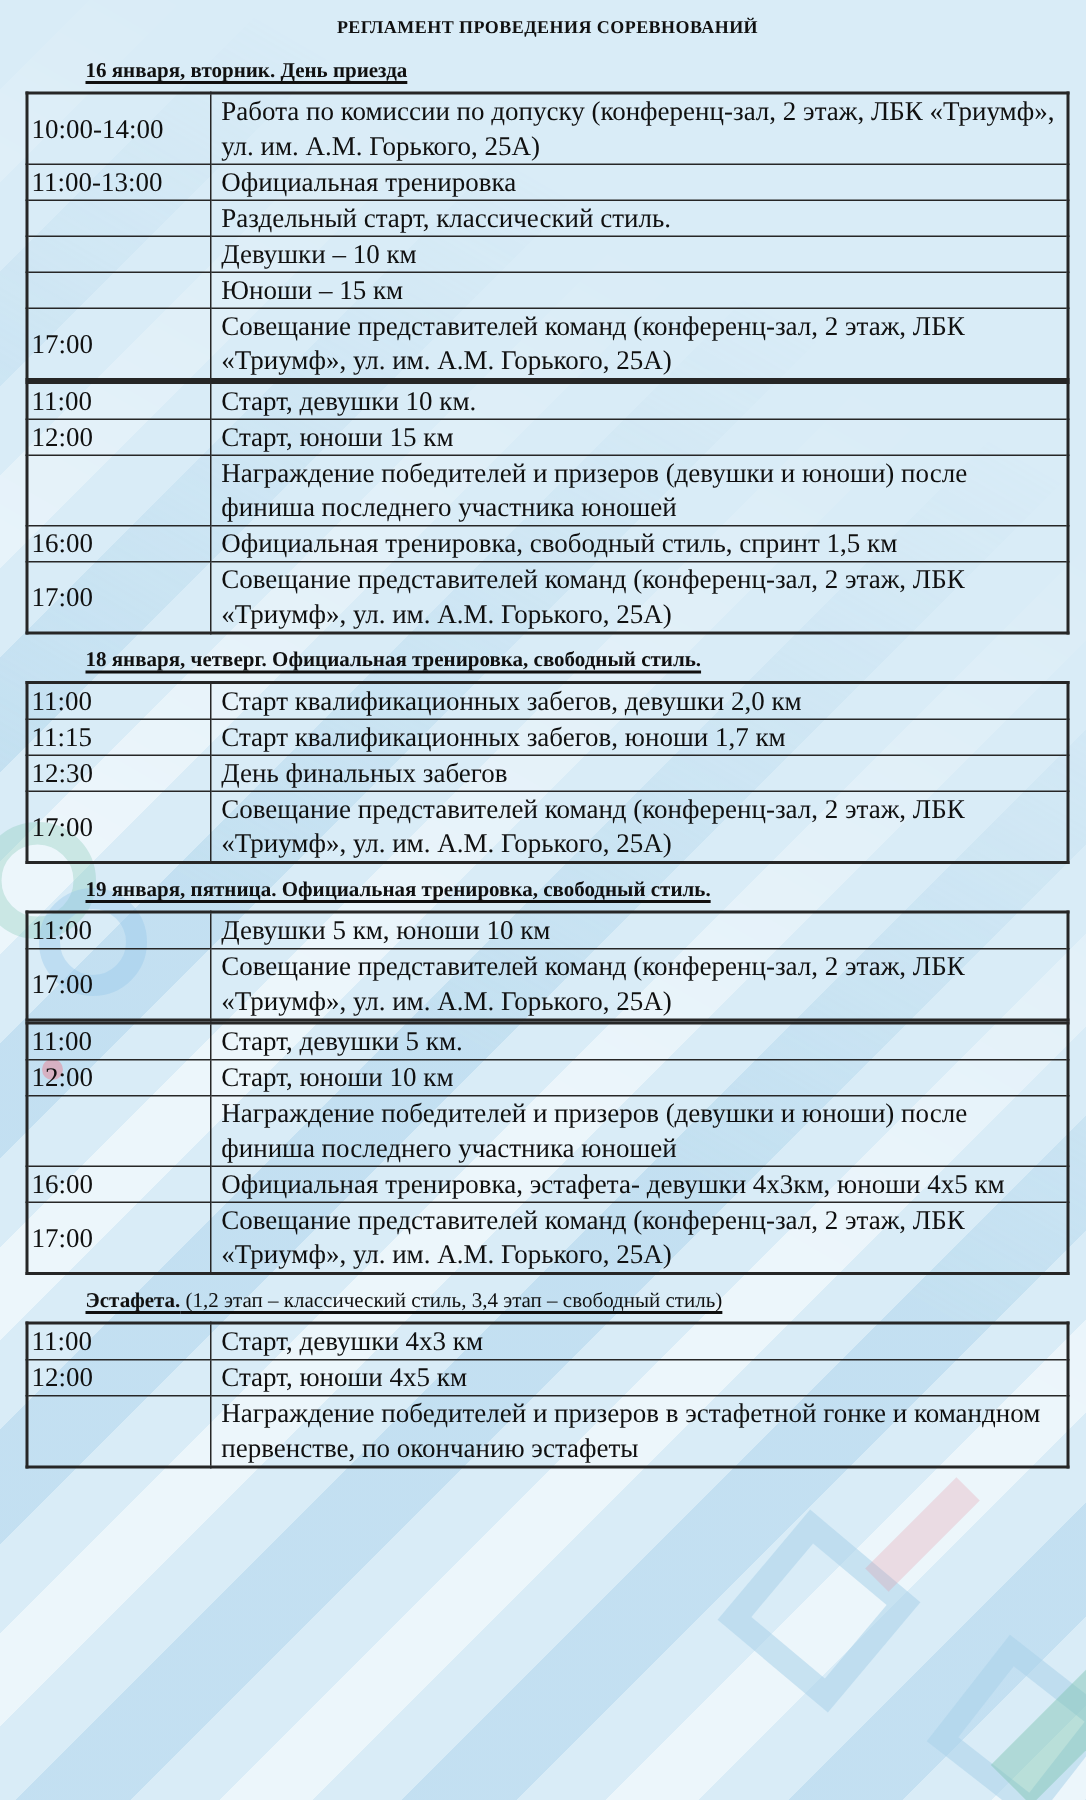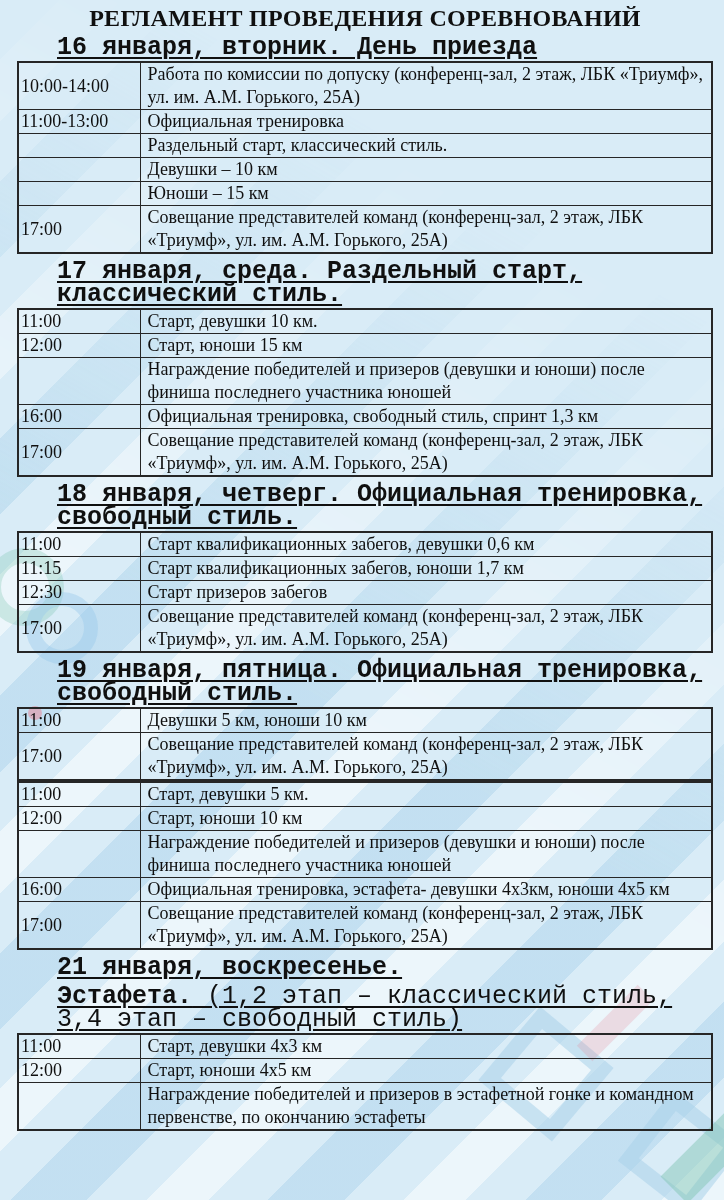--- a/index.html
+++ b/index.html
@@ -38,30 +38,29 @@
   .wm-sq{position:absolute;border-style:solid;border-color:rgba(169,210,234,0.55);}
   .wm-sq1{left:498px;top:1026px;width:96px;height:96px;border-width:16px;transform:rotate(40deg);}
   .wm-sq2{left:636px;top:1108px;width:90px;height:90px;border-width:15px;transform:rotate(38deg);}
   .wm-band{position:absolute;transform:rotate(-45deg);}
   .wm-band-teal{left:652px;top:1118px;width:150px;height:38px;background:rgba(124,196,176,0.45);}
   .wm-band-pink{left:572px;top:1012px;width:86px;height:22px;background:rgba(229,138,154,0.25);}
 
   
   .content{position:relative;z-index:1;padding:4px 11px 0 17px;}
   .doc-title{
-    font-size:24px;font-weight:bold;text-align:center;
+    font-size:12px;font-weight:bold;text-align:center;
     letter-spacing:0.3px;margin:2px 0 4px 0;line-height:24px;
   }
   .section-heading{
     margin:6px 0 2px 40px;
-    font-size:25px;line-height:23px;font-weight:normal;
+    font-size:14px;line-height:23px;font-weight:normal;
     text-decoration:underline;
     text-decoration-thickness:2px;
     text-underline-offset:3px;
-    font-family:Liberation Mono, monospace;
   }
   .section-heading .hb{font-weight:bold;}
   table.sched{
     border-collapse:collapse;table-layout:fixed;
     width:696px;border:2px solid var(--border);
     background:transparent;
   }
   table.sched td{
     border:1px solid var(--border);
     font-size:18px;line-height:23px;
@@ -118,61 +117,60 @@
                 <td class="activity">Юноши – 15 км</td>
               </tr>
               <tr>
                 <td class="time">17:00</td>
                 <td class="activity">Совещание представителей команд (конференц-зал, 2 этаж, ЛБК «Триумф», ул. им. А.М. Горького, 25А)</td>
               </tr>
             </tbody>
           </table>
         </section>
         <section class="day-section">
-          <div class="section-heading"><span class="hb">17 января, среда. Раздельный старт, классический стиль.</span></div>
           <table class="sched">
             <tbody>
               <tr>
                 <td class="time">11:00</td>
                 <td class="activity">Старт, девушки 10 км.</td>
               </tr>
               <tr>
                 <td class="time">12:00</td>
                 <td class="activity">Старт, юноши 15 км</td>
               </tr>
               <tr>
                 <td class="time"></td>
                 <td class="activity">Награждение победителей и призеров (девушки и юноши) после финиша последнего участника юношей</td>
               </tr>
               <tr>
                 <td class="time">16:00</td>
-                <td class="activity">Официальная тренировка, свободный стиль, спринт 1,3 км</td>
+                <td class="activity">Официальная тренировка, свободный стиль, спринт 1,5 км</td>
               </tr>
               <tr>
                 <td class="time">17:00</td>
                 <td class="activity">Совещание представителей команд (конференц-зал, 2 этаж, ЛБК «Триумф», ул. им. А.М. Горького, 25А)</td>
               </tr>
             </tbody>
           </table>
         </section>
         <section class="day-section">
           <div class="section-heading"><span class="hb">18 января, четверг. Официальная тренировка, свободный стиль.</span></div>
           <table class="sched">
             <tbody>
               <tr>
                 <td class="time">11:00</td>
-                <td class="activity">Старт квалификационных забегов, девушки 0,6 км</td>
+                <td class="activity">Старт квалификационных забегов, девушки 2,0 км</td>
               </tr>
               <tr>
                 <td class="time">11:15</td>
                 <td class="activity">Старт квалификационных забегов, юноши 1,7 км</td>
               </tr>
               <tr>
                 <td class="time">12:30</td>
-                <td class="activity">Старт призеров забегов</td>
+                <td class="activity">День финальных забегов</td>
               </tr>
               <tr>
                 <td class="time">17:00</td>
                 <td class="activity">Совещание представителей команд (конференц-зал, 2 этаж, ЛБК «Триумф», ул. им. А.М. Горького, 25А)</td>
               </tr>
             </tbody>
           </table>
         </section>
         <section class="day-section">
           <div class="section-heading"><span class="hb">19 января, пятница. Официальная тренировка, свободный стиль.</span></div>
@@ -209,21 +207,20 @@
                 <td class="activity">Официальная тренировка, эстафета- девушки 4х3км, юноши 4х5 км</td>
               </tr>
               <tr>
                 <td class="time">17:00</td>
                 <td class="activity">Совещание представителей команд (конференц-зал, 2 этаж, ЛБК «Триумф», ул. им. А.М. Горького, 25А)</td>
               </tr>
             </tbody>
           </table>
         </section>
         <section class="day-section">
-          <div class="section-heading"><span class="hb">21 января, воскресенье.</span></div>
           <div class="section-heading"><span class="hb">Эстафета.</span><span class="hrest"> (1,2 этап – классический стиль, 3,4 этап – свободный стиль)</span></div>
           <table class="sched">
             <tbody>
               <tr>
                 <td class="time">11:00</td>
                 <td class="activity">Старт, девушки 4х3 км</td>
               </tr>
               <tr>
                 <td class="time">12:00</td>
                 <td class="activity">Старт, юноши 4х5 км</td>

